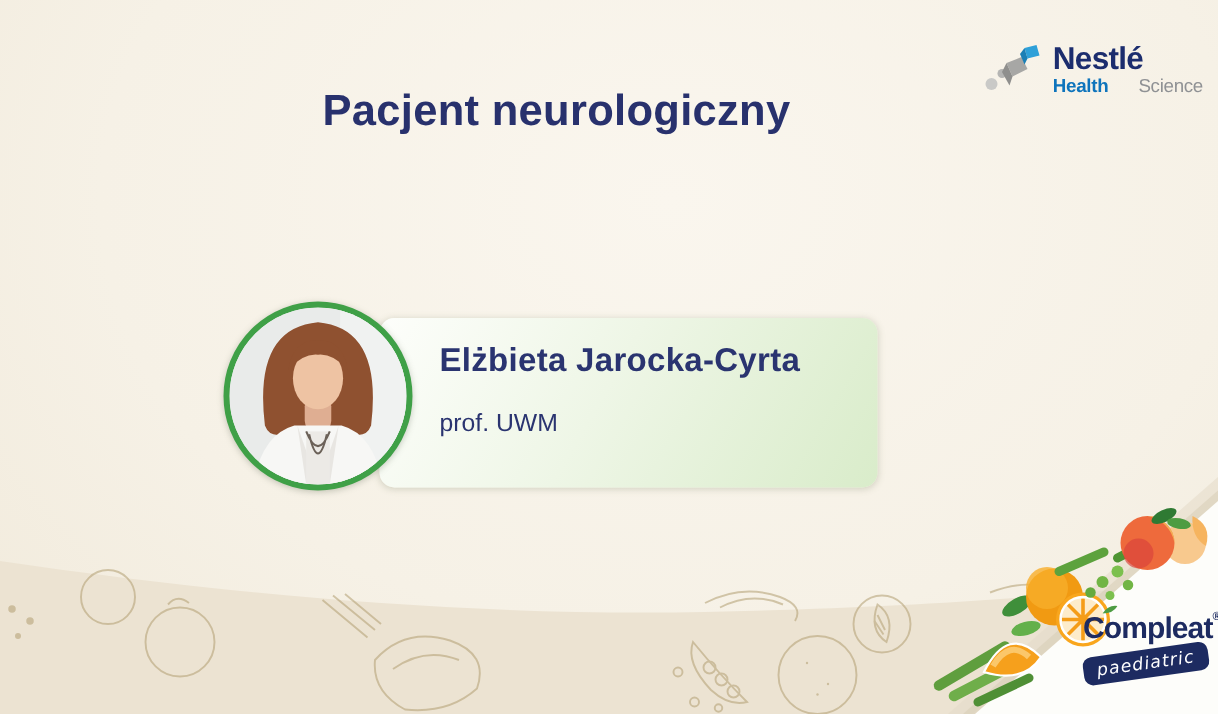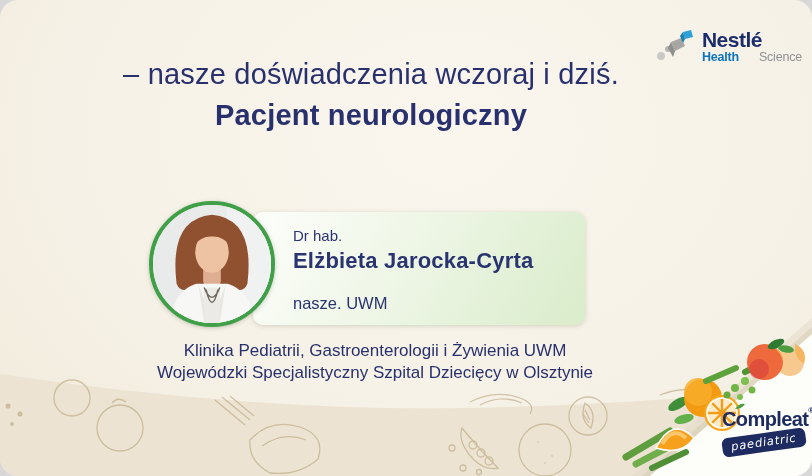--- a/index.html
+++ b/index.html
@@ -1,20 +1,19 @@
 <!DOCTYPE html>
 <html><head>
 <meta charset="utf-8">
 <style>
   html,body{margin:0;padding:0;background:#d8d8d8;}
   .slide{
     position:relative;width:812px;height:476px;overflow:hidden;
     font-family:"Liberation Sans",sans-serif;
     background:radial-gradient(ellipse at 55% 28%, #faf6ee 0%, #f6f1e6 60%, #f1eadb 100%);
-    border-radius:18px;
   }
   .bg-art{position:absolute;left:0;top:0;width:812px;height:476px;}
 
   
   .nhs-logo{position:absolute;top:26px;right:10px;display:flex;align-items:center;gap:3px;}
   .nhs-text{display:flex;flex-direction:column;line-height:1;}
   .nhs-wordmark{font-size:21px;font-weight:bold;color:#1c2d6e;letter-spacing:-0.5px;}
   .nhs-sub{font-size:12.5px;margin-top:1px;letter-spacing:-0.2px;}
   .nhs-sub .h{color:#0e74bc;font-weight:bold;margin-top:36px;}
   .nhs-sub .s{color:#8f9194;padding-left:20px;}
@@ -146,28 +145,26 @@
       <polygon points="28,6 36,4 38,11 30,13" fill="#2ea0d8"></polygon>
       <polygon points="28,6 30,13 28,17 25,10" fill="#1b7fb5"></polygon>
     </svg>
     <div class="nhs-text">
       <span class="nhs-wordmark">Nestlé</span>
       <span class="nhs-sub"><span class="h">Health</span><span class="s">Science</span></span>
     </div>
   </div>
 
   <div class="title">
-    <div>– nasze doświadczenia wczoraj i dziś.</div>
     <div class="bold">Pacjent neurologiczny</div>
   </div>
 
   <div class="speaker-card">
-    <div class="speaker-degree">Dr hab.</div>
     <div class="speaker-name">Elżbieta Jarocka-Cyrta</div>
-    <div class="speaker-title">nasze. UWM</div>
+    <div class="speaker-title">prof. UWM</div>
   </div>
 
   <div class="speaker-photo">
     <svg width="118" height="118" viewBox="0 0 120 120">
       <rect x="0" y="0" width="120" height="120" fill="#e9ebea"></rect>
       <rect x="75" y="0" width="45" height="120" fill="#f0f2f1"></rect>
 
       <path d="M24,80 Q16,14 60,10 Q104,14 96,80 Q93,88 84,86 L36,86 Q27,88 24,80 Z" fill="#8f5130"></path>
 
       <rect x="51" y="60" width="18" height="24" rx="7" fill="#dfae92"></rect>
@@ -178,24 +175,20 @@
 
       <path d="M16,120 Q22,86 44,80 L76,80 Q98,86 104,120 Z" fill="#f7f7f5"></path>
       <path d="M46,80 L60,120 L52,120 Z" fill="#e8e6e2"></path>
       <path d="M74,80 L60,120 L68,120 Z" fill="#e8e6e2"></path>
       <rect x="52" y="84" width="16" height="36" fill="#eceae6"></rect>
 
       <path d="M52,84 Q60,104 68,84 M54,86 Q60,112 66,86" stroke="#6b6158" stroke-width="1.4" fill="none"></path>
     </svg>
   </div>
 
-  <div class="affiliation">
-    <div>Klinika Pediatrii, Gastroenterologii i Żywienia UWM</div>
-    <div>Wojewódzki Specjalistyczny Szpital Dziecięcy w Olsztynie</div>
-  </div>
 
   <div class="compleat">
     <span class="compleat-word"><span>Compleat</span><sup class="compleat-reg">®</sup>
       <svg class="compleat-leaf" viewBox="0 0 10 7">
         <path d="M0,6 Q4,0 10,1 Q7,6 0,6 Z" fill="#4d9c42"></path>
       </svg>
     </span>
     <br>
     <span class="compleat-badge">paediatric</span>
   </div>

